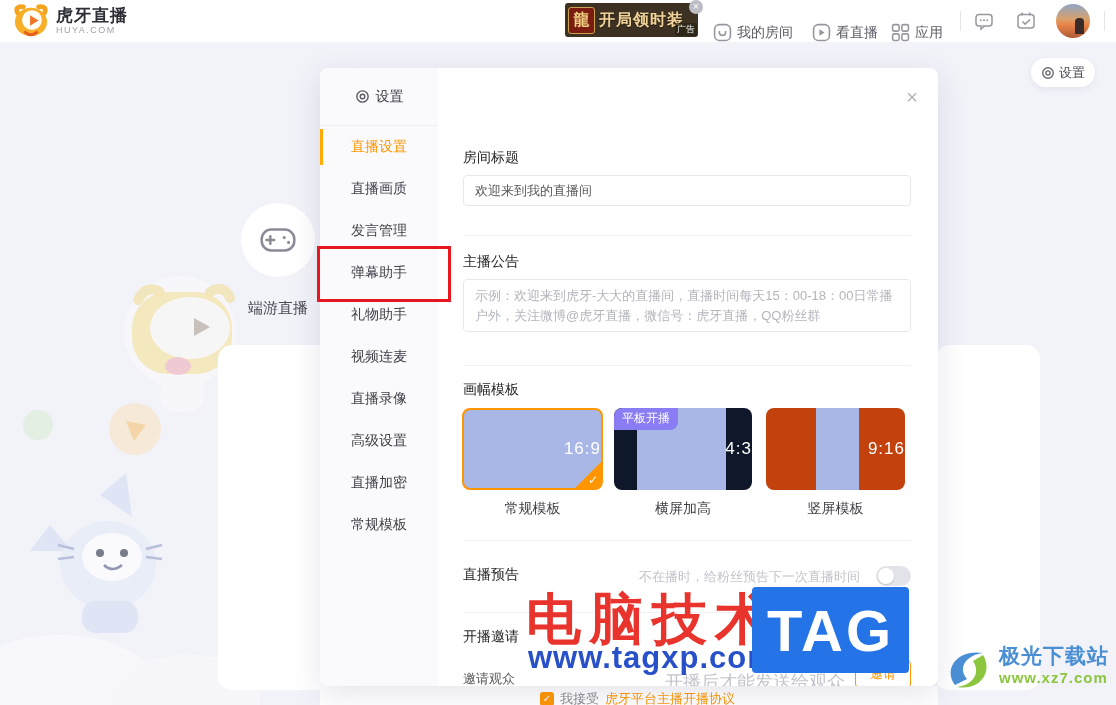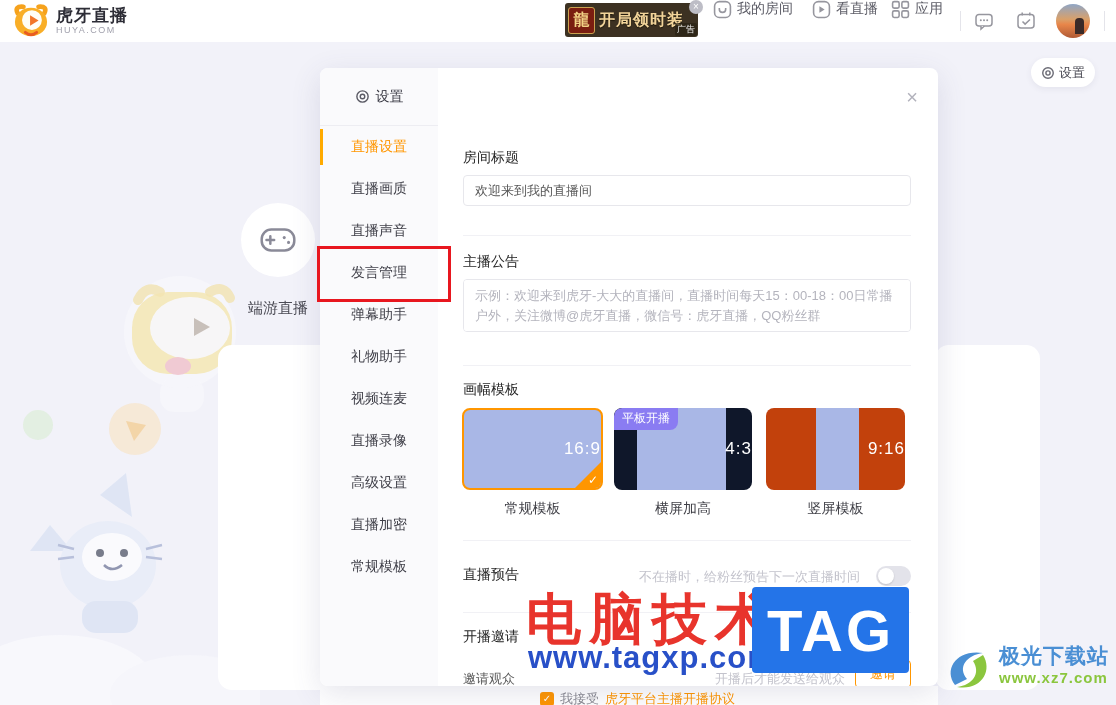--- a/index.html
+++ b/index.html
@@ -17,21 +17,21 @@
     border-radius:3px; display:flex; align-items:center; padding-left:3px; }
   .ad-thumb { width:27px; height:27px; background:#7a1d10; border:1px solid #caa14f; border-radius:3px;
     color:#f2d285; font-size:16px; font-weight:bold; display:flex; align-items:center; justify-content:center; }
   .ad-text { color:#f2d49a; font-size:16px; font-weight:bold; margin-left:4px; letter-spacing:1px;
     text-shadow:0 1px 1px #1c1608; white-space:nowrap; }
   .ad-tag { position:absolute; right:1px; bottom:1px; font-size:9px; color:#e8e8e8;
     background:rgba(40,34,20,.7); padding:0 2px; border-radius:2px; }
   .ad-close { position:absolute; right:-5px; top:-3px; width:14px; height:14px; border-radius:50%;
     background:#bdbdc6; color:#fff; font-size:10px; line-height:13px; text-align:center; cursor:pointer; }
 
-  .nav-item { position:absolute; top:0; height:42px; display:flex; align-items:flex-start; gap:5px;
+  .nav-item { position:absolute; top:0; height:42px; display:flex; align-items:flex-end; gap:5px;
     color:#5c5c66; font-size:14px; cursor:pointer; }
   .nav-sep { position:absolute; top:11px; width:1px; height:20px; background:#e4e4ea; }
   .icon-btn { position:absolute; top:11px; cursor:pointer; }
   .avatar { position:absolute; left:1056px; top:4px; width:34px; height:34px; border-radius:50%;
     background:linear-gradient(to bottom,#8fa6c6 0%,#d9a06a 45%,#e8864a 60%,#b05a35 100%); overflow:hidden; }
   .avatar::after { content:""; position:absolute; left:19px; top:14px; width:9px; height:16px;
     background:#3a2a28; border-radius:4px 4px 0 0; }
 
   
   .bg-card { position:absolute; top:345px; height:345px; background:#fff; border-radius:14px; z-index:2; }
@@ -83,21 +83,21 @@
   .tpl-name { position:absolute; top:432px; font-size:14px; color:#3f3f46; text-align:center; }
 
   .preview-hint { position:absolute; left:200px; top:500px; width:340px; text-align:right;
     font-size:13px; color:#c3c3cc; }
   .toggle { position:absolute; left:556px; top:498px; width:35px; height:20px; background:#e3e3ea;
     border-radius:10px; cursor:pointer; }
   .toggle .knob { position:absolute; left:2px; top:2px; width:16px; height:16px; border-radius:50%;
     background:#fff; box-shadow:0 1px 2px rgba(0,0,0,.15); }
 
   .invite-row-label { position:absolute; left:143px; top:602px; font-size:13px; color:#595959; }
-  .invite-hint { position:absolute; left:290px; top:602px; width:235px; text-align:right; font-size:13px; color:#c3c3cc; }
+  .invite-hint { position:absolute; left:290px; top:602px; width:235px; text-align:right; font-size:18px; color:#c3c3cc; }
   .invite-btn { position:absolute; left:535px; top:592px; width:56px; height:28px; border:1px solid #ff9600;
     border-radius:4px; color:#ff9600; font-size:13px; background:#fff; display:flex; align-items:center;
     justify-content:center; cursor:pointer; }
 
   
   .red-box { position:absolute; left:317px; top:246px; width:134px; height:56px; border:3px solid #e8171f; z-index:30; }
 
   
   .agreement { position:absolute; left:540px; top:690px; display:flex; align-items:center; gap:6px; z-index:4; }
   .agree-check { width:14px; height:14px; background:#ff9600; border-radius:3px; color:#fff; font-size:10px;
@@ -250,21 +250,20 @@
     <div class="dlg-sidebar">
       <div class="dlg-sb-header">
         <svg width="15" height="15" viewBox="0 0 16 16" fill="none" stroke="#5a5a64" stroke-width="1.5">
           <circle cx="8" cy="8" r="6"></circle>
             <circle cx="8" cy="8" r="2.4"></circle>
         </svg>
         <span>设置</span>
       </div>
       <div class="dlg-sb-item active">直播设置</div>
       <div class="dlg-sb-item">直播画质</div>
-      <div class="dlg-sb-item">直播声音</div>
       <div class="dlg-sb-item">发言管理</div>
       <div class="dlg-sb-item">弹幕助手</div>
       <div class="dlg-sb-item">礼物助手</div>
       <div class="dlg-sb-item">视频连麦</div>
       <div class="dlg-sb-item">直播录像</div>
       <div class="dlg-sb-item">高级设置</div>
       <div class="dlg-sb-item">直播加密</div>
       <div class="dlg-sb-item">常规模板</div>
     </div>
 

